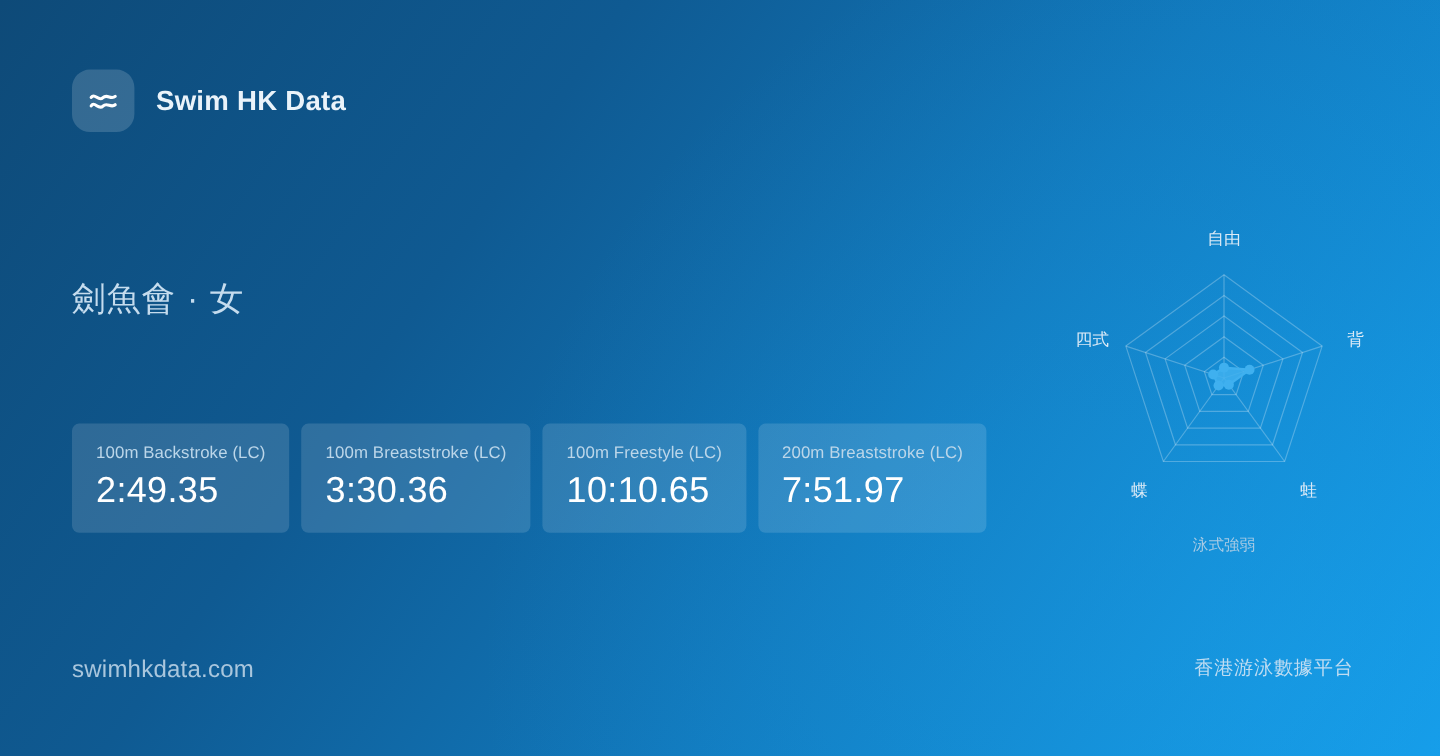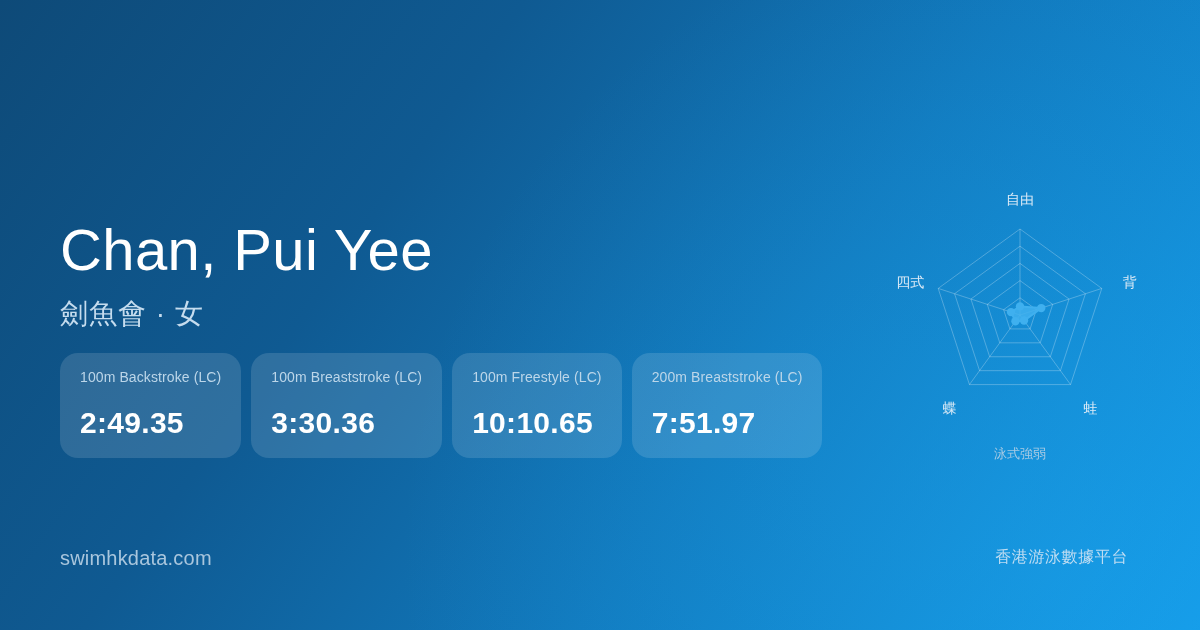--- a/index.html
+++ b/index.html
@@ -84,36 +84,36 @@
   .events {
     position: absolute;
     left: 60px;
     top: 353px;
     display: flex;
     gap: 10px;
     z-index: 3;
   }
   .event-card {
     background: rgba(255,255,255,0.135);
-    border-radius: 18px;
+    border-radius: 6px;
     padding: 16px 20px 18px 20px;
     min-width: 144px;
     box-sizing: border-box;
   }
   .event-label {
     font-size: 14px;
     color: #bcd6e9;
     white-space: nowrap;
     letter-spacing: 0.1px;
   }
   .event-label .lc { margin-left: 4px; }
   .event-time {
-    margin-top: 21px;
+    margin-top: 7px;
     font-size: 30px;
-    font-weight: 700;
+    font-weight: 400;
     color: #ffffff;
     letter-spacing: 0.3px;
     white-space: nowrap;
   }
 
   
   .radar-wrap {
     position: absolute;
     left: 880px;
     top: 174px;
@@ -155,23 +155,31 @@
     color: #bedcf2;
     letter-spacing: 0.6px;
     z-index: 3;
   }
 </style>
 </head>
 <body>
 
 <div class="og-card">
 
+  <div class="brand">
+    <div class="brand-logo">
+      <svg width="30" height="30" viewBox="0 0 30 30" aria-hidden="true">
+        <path d="M5 12.2 C8 7.8, 11 16.2, 14.8 12.4 C18.2 9, 21.6 14.4, 25 11.3" fill="none" stroke="#ffffff" stroke-width="2.6" stroke-linecap="round" stroke-linejoin="round"></path>
+        <path d="M5 19.2 C8 14.8, 11 23.2, 14.8 19.4 C18.2 16, 21.6 21.4, 25 18.3" fill="none" stroke="#ffffff" stroke-width="2.6" stroke-linecap="round" stroke-linejoin="round"></path>
+      </svg>
+    </div>
+    <div class="brand-name">Swim HK Data</div>
+  </div>
 
   <div class="athlete">
-    <div class="athlete-name">Chan, Pui Yee</div>
     <div class="athlete-meta">劍魚會 · 女</div>
   </div>
 
   <div class="events">
     <div class="event-card">
       <div class="event-label">
         <span>100m Backstroke</span><span class="lc">(LC)</span>
       </div>
       <div class="event-time">2:49.35</div>
     </div>

